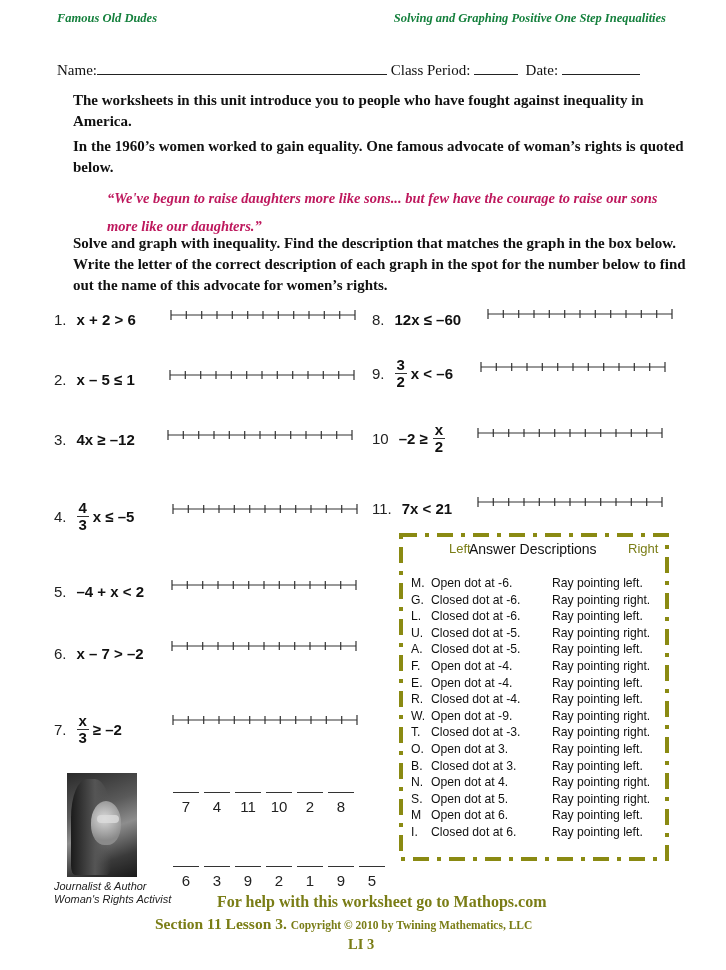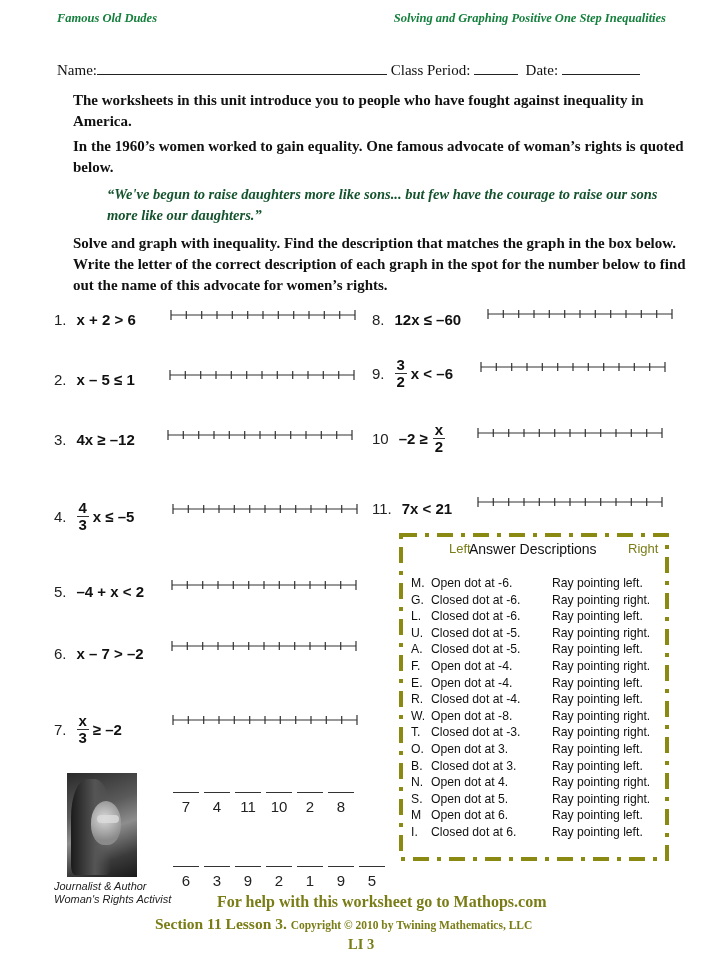--- a/index.html
+++ b/index.html
@@ -8,21 +8,21 @@
   .sans{font-family:"Liberation Sans","DejaVu Sans",sans-serif;}
   .olive{color:#15803d;}
   .hdr{position:absolute;top:11px;font-size:12.5px;font-style:italic;font-weight:bold;}
   #hdr-left{left:57px;}
   #hdr-right{right:60px;}
   #name-line{position:absolute;top:62px;left:57px;font-size:15px;white-space:nowrap;}
   .blank{display:inline-block;border-bottom:1px solid #222;height:12px;vertical-align:baseline;}
   .para{position:absolute;left:57px;width:620px;font-size:15px;font-weight:bold;line-height:21px;margin-left:16px;}
   #p1{top:90px;}
   #p2{top:136px;}
-  #quote{position:absolute;left:107px;top:184px;width:580px;font-size:14.5px;font-style:italic;font-weight:bold;line-height:21px;color:#14532d;}
+  #quote{position:absolute;left:107px;top:184px;width:580px;font-size:14.5px;font-style:italic;font-weight:bold;line-height:28px;color:#be185d;}
   #p3{top:233px;}
   .prob{position:absolute;font-size:15px;white-space:nowrap;display:flex;align-items:center;height:44px;}
   .prob .num{font-weight:normal;color:#222;margin-right:10px;}
   .prob .expr{font-weight:bold;display:flex;align-items:center;}
   .frac{display:inline-flex;flex-direction:column;align-items:center;font-weight:bold;line-height:16px;margin:0 4px 0 0;}
   .frac .n{border-bottom:1.5px solid #333;padding:0 2px;}
   .nl{position:absolute;height:10px;}
   .nl svg{display:block;}
   #answer-box{position:absolute;left:399px;top:533px;width:270px;height:328px;}
   #answer-box svg.border{position:absolute;left:0;top:0;}
@@ -403,21 +403,21 @@
         <span class="ab-dot">Open dot at -4.</span>
         <span>Ray pointing left.</span>
       </div>
     <div class="ab-row">
         <span class="ab-letter">R.</span>
         <span class="ab-dot">Closed dot at -4.</span>
         <span>Ray pointing left.</span>
       </div>
     <div class="ab-row">
         <span class="ab-letter">W.</span>
-        <span class="ab-dot">Open dot at -8.</span>
+        <span class="ab-dot">Open dot at -9.</span>
         <span>Ray pointing right.</span>
       </div>
     <div class="ab-row">
         <span class="ab-letter">T.</span>
         <span class="ab-dot">Closed dot at -3.</span>
         <span>Ray pointing right.</span>
       </div>
     <div class="ab-row">
         <span class="ab-letter">O.</span>
         <span class="ab-dot">Open dot at 3.</span>

